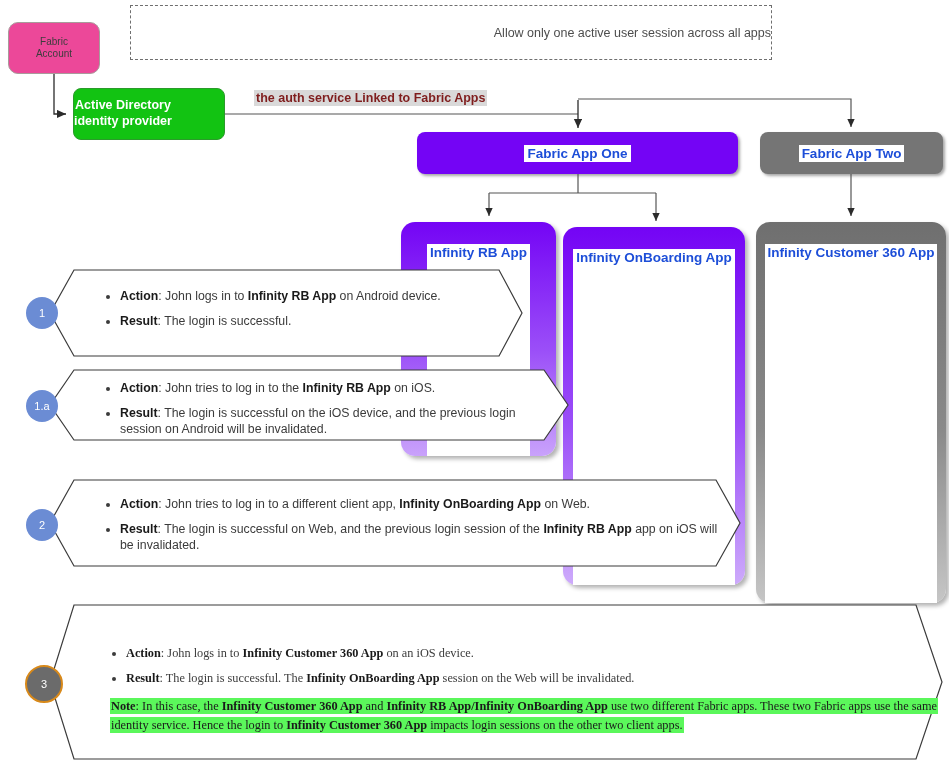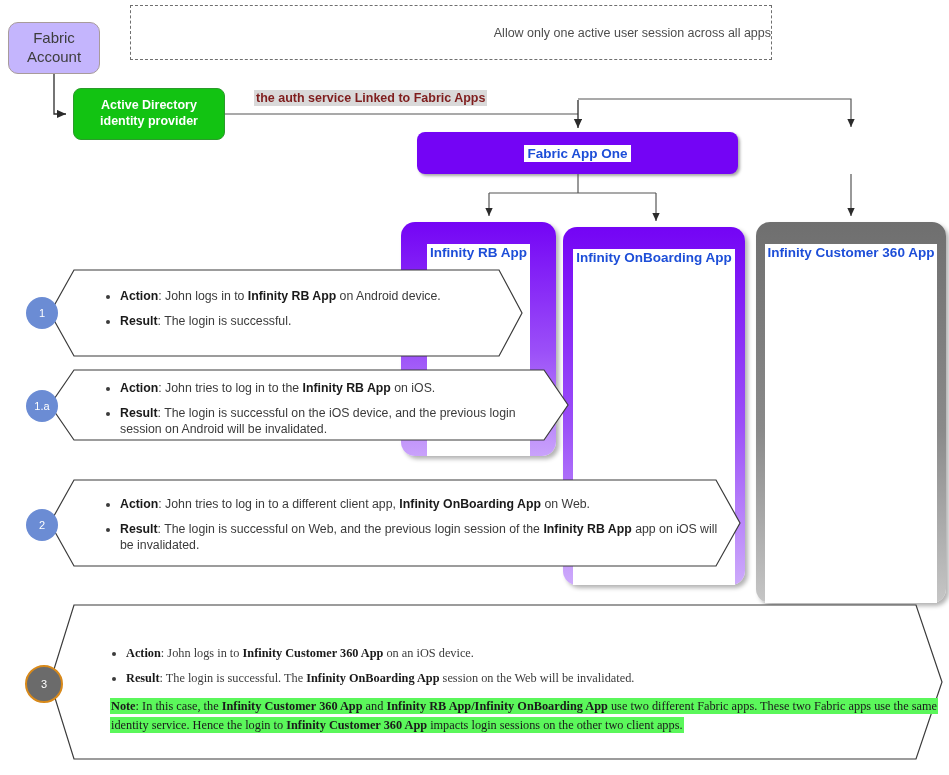--- a/index.html
+++ b/index.html
@@ -32,37 +32,37 @@
   #policy-box .txt {
     font-size: 12.5px;
     color: #4d4d4d;
   }
 
   
   #fabric-account {
     left: 8px; top: 22px; width: 92px; height: 52px;
     border: 1.3px solid #a89b9b;
     border-radius: 10px;
-    background: #c4b5fd;
+    background: #ec4899;
     box-sizing: border-box;
     display: flex; align-items: center; justify-content: center;
     text-align: center;
-    font-size: 15px;
+    font-size: 10px;
     color: #3d3d3d;
     line-height: 1.25;
   }
 
   
   #ad-box {
     left: 73px; top: 88px; width: 152px; height: 52px;
     background: #12c312;
     border: 1.2px solid #2b9b2b;
     border-radius: 8px;
     box-sizing: border-box;
-    display: flex; align-items: center; justify-content: center;
+    display: flex; align-items: center; justify-content: flex-start;
     text-align: center;
     color: #ffffff;
     font-weight: bold;
     font-size: 12.5px;
     line-height: 1.25;
   }
 
   
   #auth-label {
     left: 254px; top: 90px;
@@ -222,20 +222,23 @@
     <div>
       <div>Active Directory</div>
       <div>identity provider</div>
     </div>
   </div>
 
   <div id="auth-label" class="abs">the auth service Linked to Fabric Apps</div>
 
   <div id="fabric-app-one" class="abs">
     <span class="cap">Fabric App One</span>
+  </div>
+  <div id="fabric-app-two" class="abs">
+    <span class="cap">Fabric App Two</span>
   </div>
 
   <div id="infinity-customer360-app" class="abs appcol">
     <span class="cap">Infinity Customer 360 App</span>
   </div>
   <div id="infinity-onboarding-app" class="abs appcol">
     <span class="cap">Infinity OnBoarding App</span>
   </div>
   <div id="infinity-rb-app" class="abs appcol">
     <span class="cap">Infinity RB App</span>

